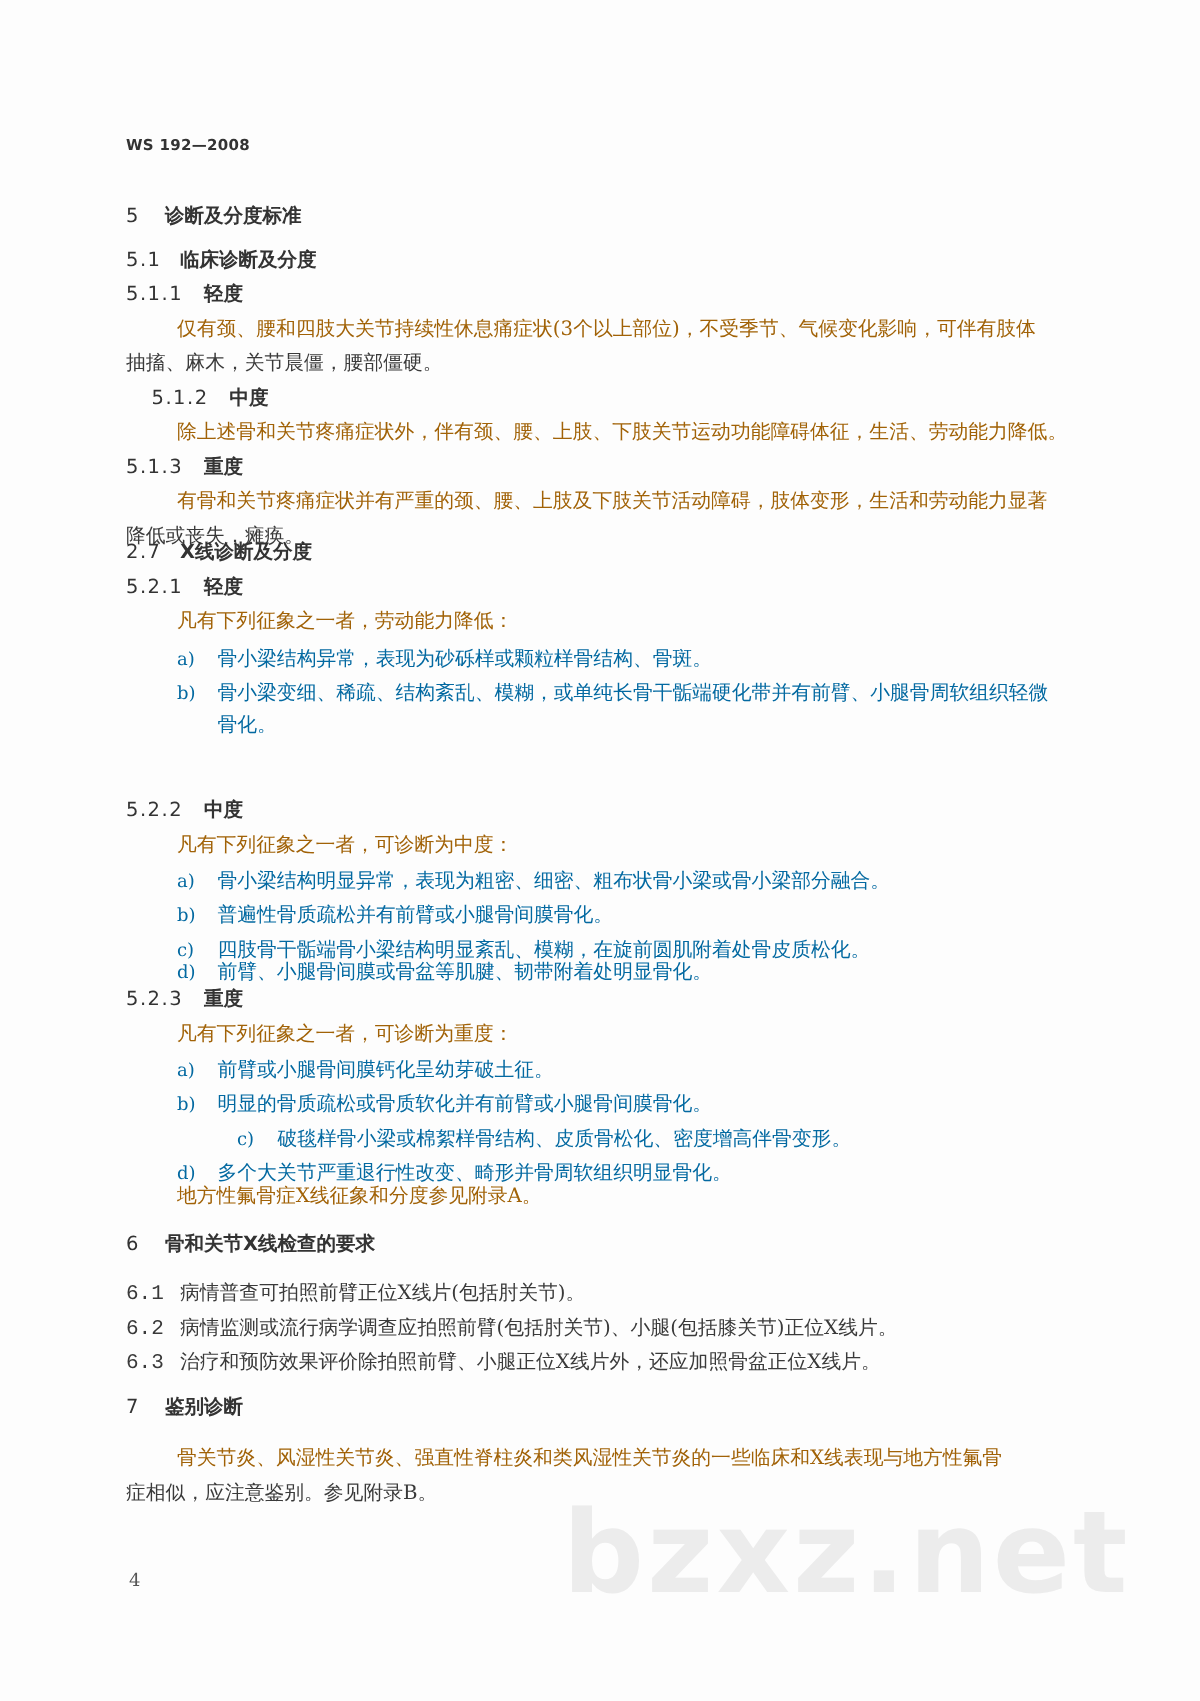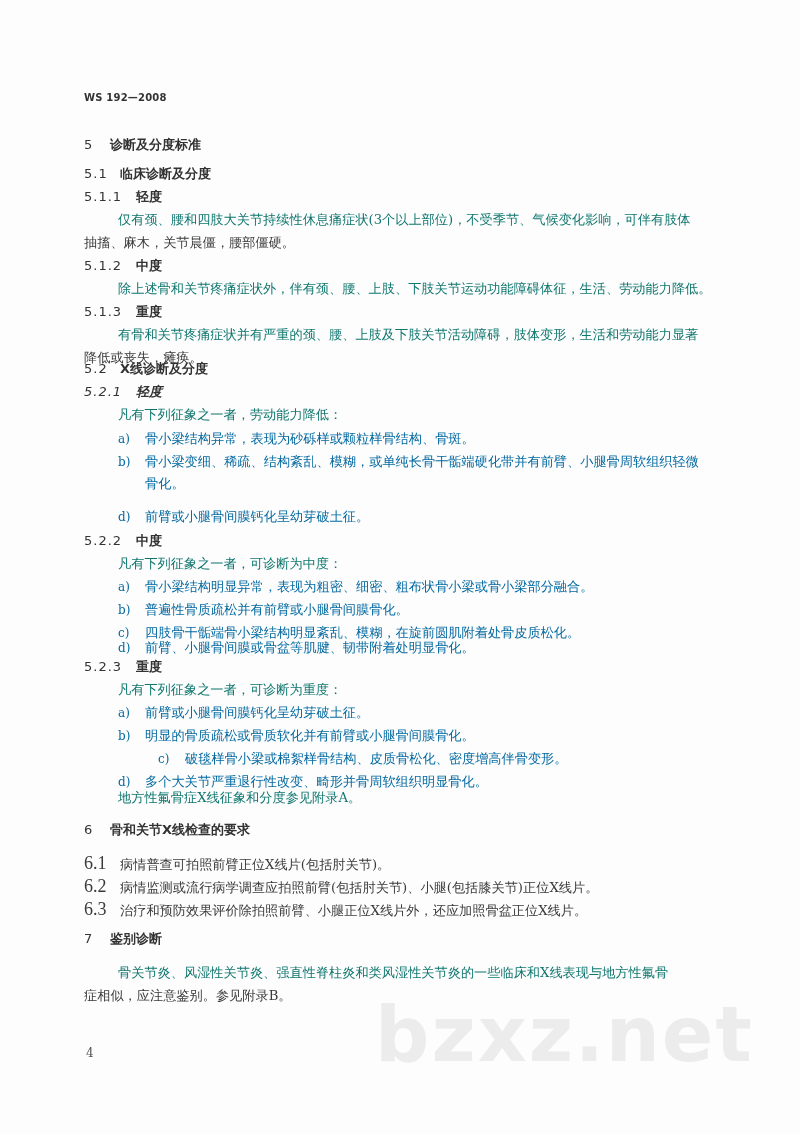--- a/index.html
+++ b/index.html
@@ -7,25 +7,25 @@
          font-family:"DejaVu Serif","Liberation Serif",serif; color:#2a2a2a; }
   .page { position:absolute; left:0; top:0; width:800px; height:1134px; background:#fdfdfd; }
   .hdr { position:absolute; left:84px; top:92px; font-family:"DejaVu Sans","Liberation Sans",sans-serif;
          font-size:10px; font-weight:bold; color:#333; letter-spacing:0.2px; }
   .ln { position:absolute; left:84px; font-size:13px; line-height:16px; white-space:nowrap; }
   .h1 { font-family:"DejaVu Sans","Liberation Sans",sans-serif; font-weight:bold; font-size:13px; color:#333; }
   .h1 .n { display:inline-block; width:26px; font-weight:normal; }
   .h2 { font-family:"DejaVu Sans","Liberation Sans",sans-serif; font-weight:bold; font-size:13px; color:#333; }
   .h2 .n { display:inline-block; width:36px; font-weight:normal; letter-spacing:1px; }
   .h3 .n { display:inline-block; width:52px; font-weight:normal; letter-spacing:1px; }
-  .p { left:118px; font-size:13.2px; color:#0f766e; }
+  .p { left:118px; font-size:13.2px; color:#a16207; }
   .pc { left:84px; font-size:13.2px; color:#3a3a3a; }
   .li { left:118px; font-size:13.2px; color:#0369a1; }
   .li .m { display:inline-block; width:27px; font-size:12px; }
-  .s6 .n { display:inline-block; width:36px; font-family:Liberation Serif, serif; font-size:18px; }
+  .s6 .n { display:inline-block; width:36px; font-family:Liberation Mono, monospace; font-size:14px; }
   .pagenum { position:absolute; left:86px; top:1046px; font-size:12px; color:#555; }
   .wm { position:absolute; left:375px; top:990px; font-family:"DejaVu Sans","Liberation Sans",sans-serif;
         font-weight:bold; font-size:76px; color:#ececec; letter-spacing:2px; }
 </style>
 </head>
 <body>
 
 <div class="page">
 
   <div class="hdr">WS 192—2008</div>
@@ -37,49 +37,46 @@
   <div class="ln h2" style="top:166px;">
     <span class="n">5.1</span><span>临床诊断及分度</span>
   </div>
 
   <div class="ln h2 h3" style="top:189px;">
     <span class="n">5.1.1</span><span>轻度</span>
   </div>
   <div class="ln p" style="top:212px;">仅有颈、腰和四肢大关节持续性休息痛症状(3个以上部位)，不受季节、气候变化影响，可伴有肢体</div>
   <div class="ln pc" style="top:235px;">抽搐、麻木，关节晨僵，腰部僵硬。</div>
 
-  <div class="ln h2 h3" style="top:258px;">
+  <div class="ln h2 h3" style="top:258px;margin-left:17px;">
     <span class="n">5.1.2</span><span>中度</span>
   </div>
   <div class="ln p" style="top:281px;">除上述骨和关节疼痛症状外，伴有颈、腰、上肢、下肢关节运动功能障碍体征，生活、劳动能力降低。</div>
 
   <div class="ln h2 h3" style="top:304px;">
     <span class="n">5.1.3</span><span>重度</span>
   </div>
   <div class="ln p" style="top:327px;">有骨和关节疼痛症状并有严重的颈、腰、上肢及下肢关节活动障碍，肢体变形，生活和劳动能力显著</div>
   <div class="ln pc" style="top:350px;">降低或丧失，瘫痪。</div>
 
   <div class="ln h2" style="top:361px;">
-    <span class="n">5.2</span><span>X线诊断及分度</span>
+    <span class="n">2.7</span><span>X线诊断及分度</span>
   </div>
 
-  <div class="ln h2 h3" style="top:384px;font-style:italic;">
+  <div class="ln h2 h3" style="top:384px;">
     <span class="n">5.2.1</span><span>轻度</span>
   </div>
   <div class="ln p" style="top:407px;">凡有下列征象之一者，劳动能力降低：</div>
   <div class="ln li" style="top:431px;">
     <span class="m">a)</span><span>骨小梁结构异常，表现为砂砾样或颗粒样骨结构、骨斑。</span>
   </div>
   <div class="ln li" style="top:454px;">
     <span class="m">b)</span><span>骨小梁变细、稀疏、结构紊乱、模糊，或单纯长骨干骺端硬化带并有前臂、小腿骨周软组织轻微</span>
   </div>
   <div class="ln li" style="top:476px; left:145px;">骨化。</div>
-  <div class="ln li" style="top:509px;">
-    <span class="m">d)</span><span>前臂或小腿骨间膜钙化呈幼芽破土征。</span>
-  </div>
 
   <div class="ln h2 h3" style="top:533px;">
     <span class="n">5.2.2</span><span>中度</span>
   </div>
   <div class="ln p" style="top:556px;">凡有下列征象之一者，可诊断为中度：</div>
   <div class="ln li" style="top:579px;">
     <span class="m">a)</span><span>骨小梁结构明显异常，表现为粗密、细密、粗布状骨小梁或骨小梁部分融合。</span>
   </div>
   <div class="ln li" style="top:602px;">
     <span class="m">b)</span><span>普遍性骨质疏松并有前臂或小腿骨间膜骨化。</span>

